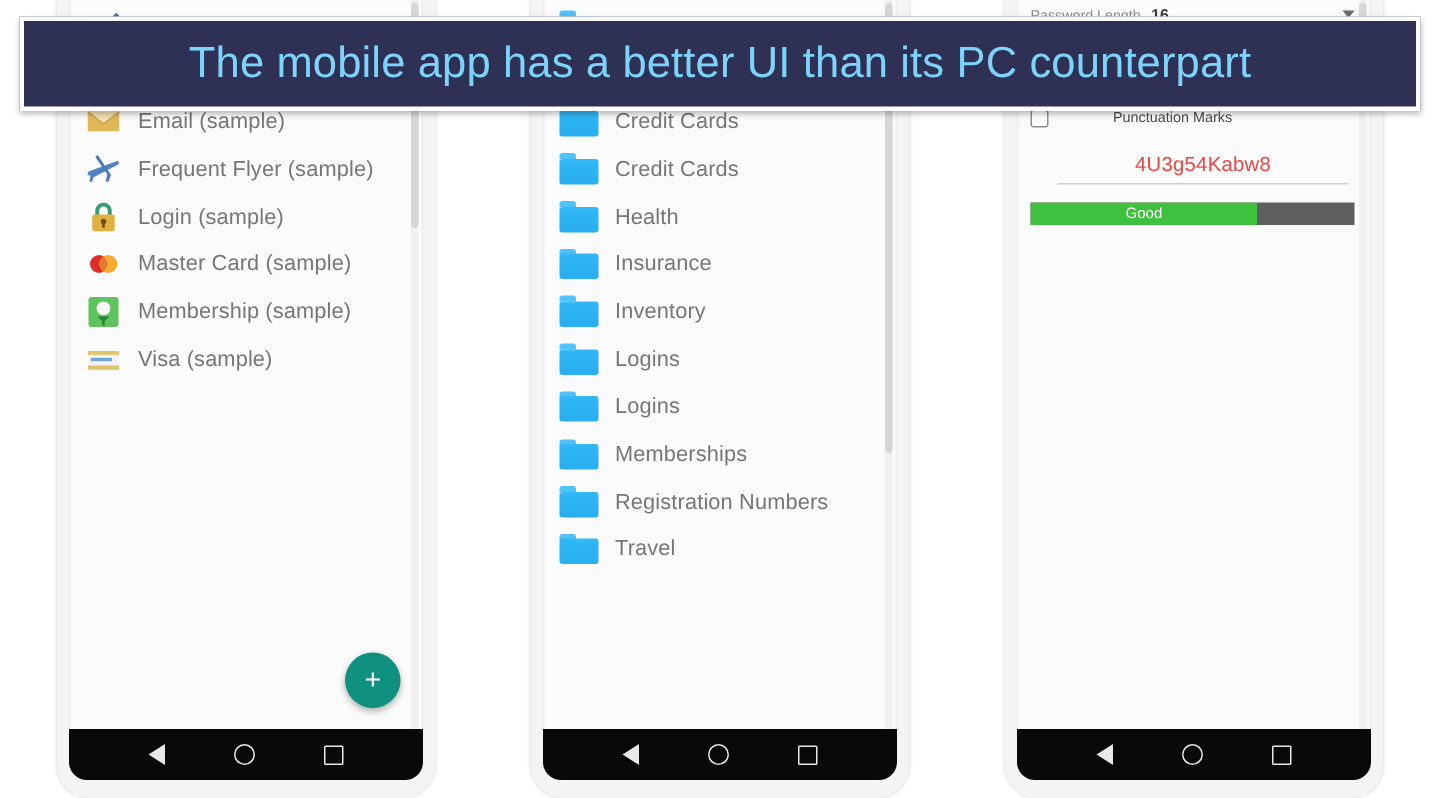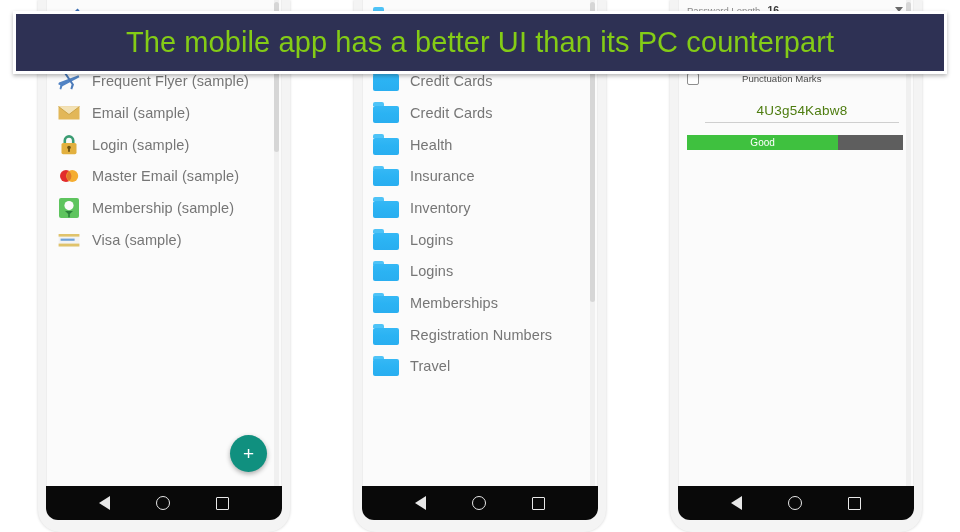--- a/index.html
+++ b/index.html
@@ -242,21 +242,21 @@
   }
 
   .pw-field {
     margin: 12px 6px 0 20px;
     text-align: center;
     border-bottom: 1px solid #cfcfcf;
     padding-bottom: 3px;
   }
   .pw-text {
     font-size: 13.5px;
-    color: #4d7c0f;
+    color: #ef4444;
     letter-spacing: 0.2px;
   }
 
   .strength-wrap {
     margin: 12px 2px 0 2px;
     height: 15px;
     background: #5e5e5e;
     position: relative;
     overflow: hidden;
   }
@@ -285,21 +285,21 @@
     background: #2e3154;
     border: 3px solid #ffffff;
     box-sizing: border-box;
     display: flex;
     align-items: center;
     justify-content: center;
     box-shadow: 0 2px 4px rgba(0,0,0,0.28);
     z-index: 50;
   }
   .banner-text {
-    color: #84cc16;
+    color: #7dd3fc;
     font-size: 29px;
     white-space: nowrap;
     letter-spacing: 0.1px;
   }
 </style>
 </head>
 <body>
 
 <div class="phones">
 
@@ -321,49 +321,49 @@
             <span class="ico"><svg width="24" height="24" viewBox="0 0 24 24">
                 <path d="M3 16 L3.8 11.5 C4 10.4 4.9 9.5 6 9.5 L18 9.5 C19.1 9.5 20 10.4 20.2 11.5 L21 16 L21 19 L3 19z" fill="#d6313a"></path>
                 <path d="M5.6 11.2 L18.4 11.2 L19 14 L5 14z" fill="#f0f2f4"></path>
                 <circle cx="6.4" cy="18.6" r="2.1" fill="#1b1b1b"></circle>
                 <circle cx="17.6" cy="18.6" r="2.1" fill="#1b1b1b"></circle>
               </svg></span>
             <span class="label">Driver License (sample)</span>
           </li>
           <li class="list-item">
             <span class="ico"><svg width="24" height="24" viewBox="0 0 24 24">
-                <path d="M2 13.4 L21.5 6.2 L22.4 8.3 L5.4 17.2 L4.2 20.5 L2.6 19.9 L3.3 16.3 L1.2 15.3z" fill="#5183c4"></path>
-                <path d="M6.5 3.5 L8.2 2.4 L17 15.6 L15.2 20.4 L13.4 19.8 L14.6 15.4z" fill="#4b7ab9"></path>
-              </svg></span>
-            <span class="label">Frequent Flyer (sample)</span>
-          </li>
-          <li class="list-item">
-            <span class="ico"><svg width="24" height="24" viewBox="0 0 24 24">
                 <rect x="1.5" y="5.5" width="21" height="13" fill="#e2b758"></rect>
                 <path d="M1.5 5.5 L12 13.5 L22.5 5.5z" fill="#f3e2b6"></path>
                 <path d="M1.5 5.5 L12 13.5 L22.5 5.5" fill="none" stroke="#c89f41" stroke-width="0.9"></path>
               </svg></span>
             <span class="label">Email (sample)</span>
+          </li>
+          <li class="list-item">
+            <span class="ico"><svg width="24" height="24" viewBox="0 0 24 24">
+                <path d="M2 13.4 L21.5 6.2 L22.4 8.3 L5.4 17.2 L4.2 20.5 L2.6 19.9 L3.3 16.3 L1.2 15.3z" fill="#5183c4"></path>
+                <path d="M6.5 3.5 L8.2 2.4 L17 15.6 L15.2 20.4 L13.4 19.8 L14.6 15.4z" fill="#4b7ab9"></path>
+              </svg></span>
+            <span class="label">Frequent Flyer (sample)</span>
           </li>
           <li class="list-item">
             <span class="ico"><svg width="24" height="24" viewBox="0 0 24 24">
                 <path d="M7.8 10.5 V7.6 a4.2 4.2 0 0 1 8.4 0 V10.5" fill="none" stroke="#3b9c73" stroke-width="2.6"></path>
                 <rect x="4.5" y="10" width="15" height="11.2" rx="1.6" fill="#e2b03f"></rect>
                 <circle cx="12" cy="14.6" r="1.8" fill="#6b5112"></circle>
                 <rect x="11.1" y="15.4" width="1.8" height="3.4" fill="#6b5112"></rect>
               </svg></span>
             <span class="label">Login (sample)</span>
           </li>
           <li class="list-item">
             <span class="ico"><svg width="24" height="24" viewBox="0 0 24 24">
                 <circle cx="9" cy="12" r="6" fill="#e22c2c"></circle>
                 <circle cx="15.2" cy="12" r="6" fill="#f5ad31"></circle>
                 <path d="M12.1 7.2 a6 6 0 0 0 0 9.6 a6 6 0 0 0 0 -9.6z" fill="#e07a2a"></path>
               </svg></span>
-            <span class="label">Master Email (sample)</span>
+            <span class="label">Master Card (sample)</span>
           </li>
           <li class="list-item">
             <span class="ico"><svg width="24" height="24" viewBox="0 0 24 24">
                 <rect x="2" y="2" width="20" height="20" rx="2" fill="#5ec45e"></rect>
                 <circle cx="12" cy="9.6" r="4.6" fill="#fbfbfb"></circle>
                 <path d="M8 15 L16 15 L12.8 18 L12.8 21.2 L11.2 21.2 L11.2 18z" fill="#2a7f3a"></path>
               </svg></span>
             <span class="label">Membership (sample)</span>
           </li>
           <li class="list-item">

